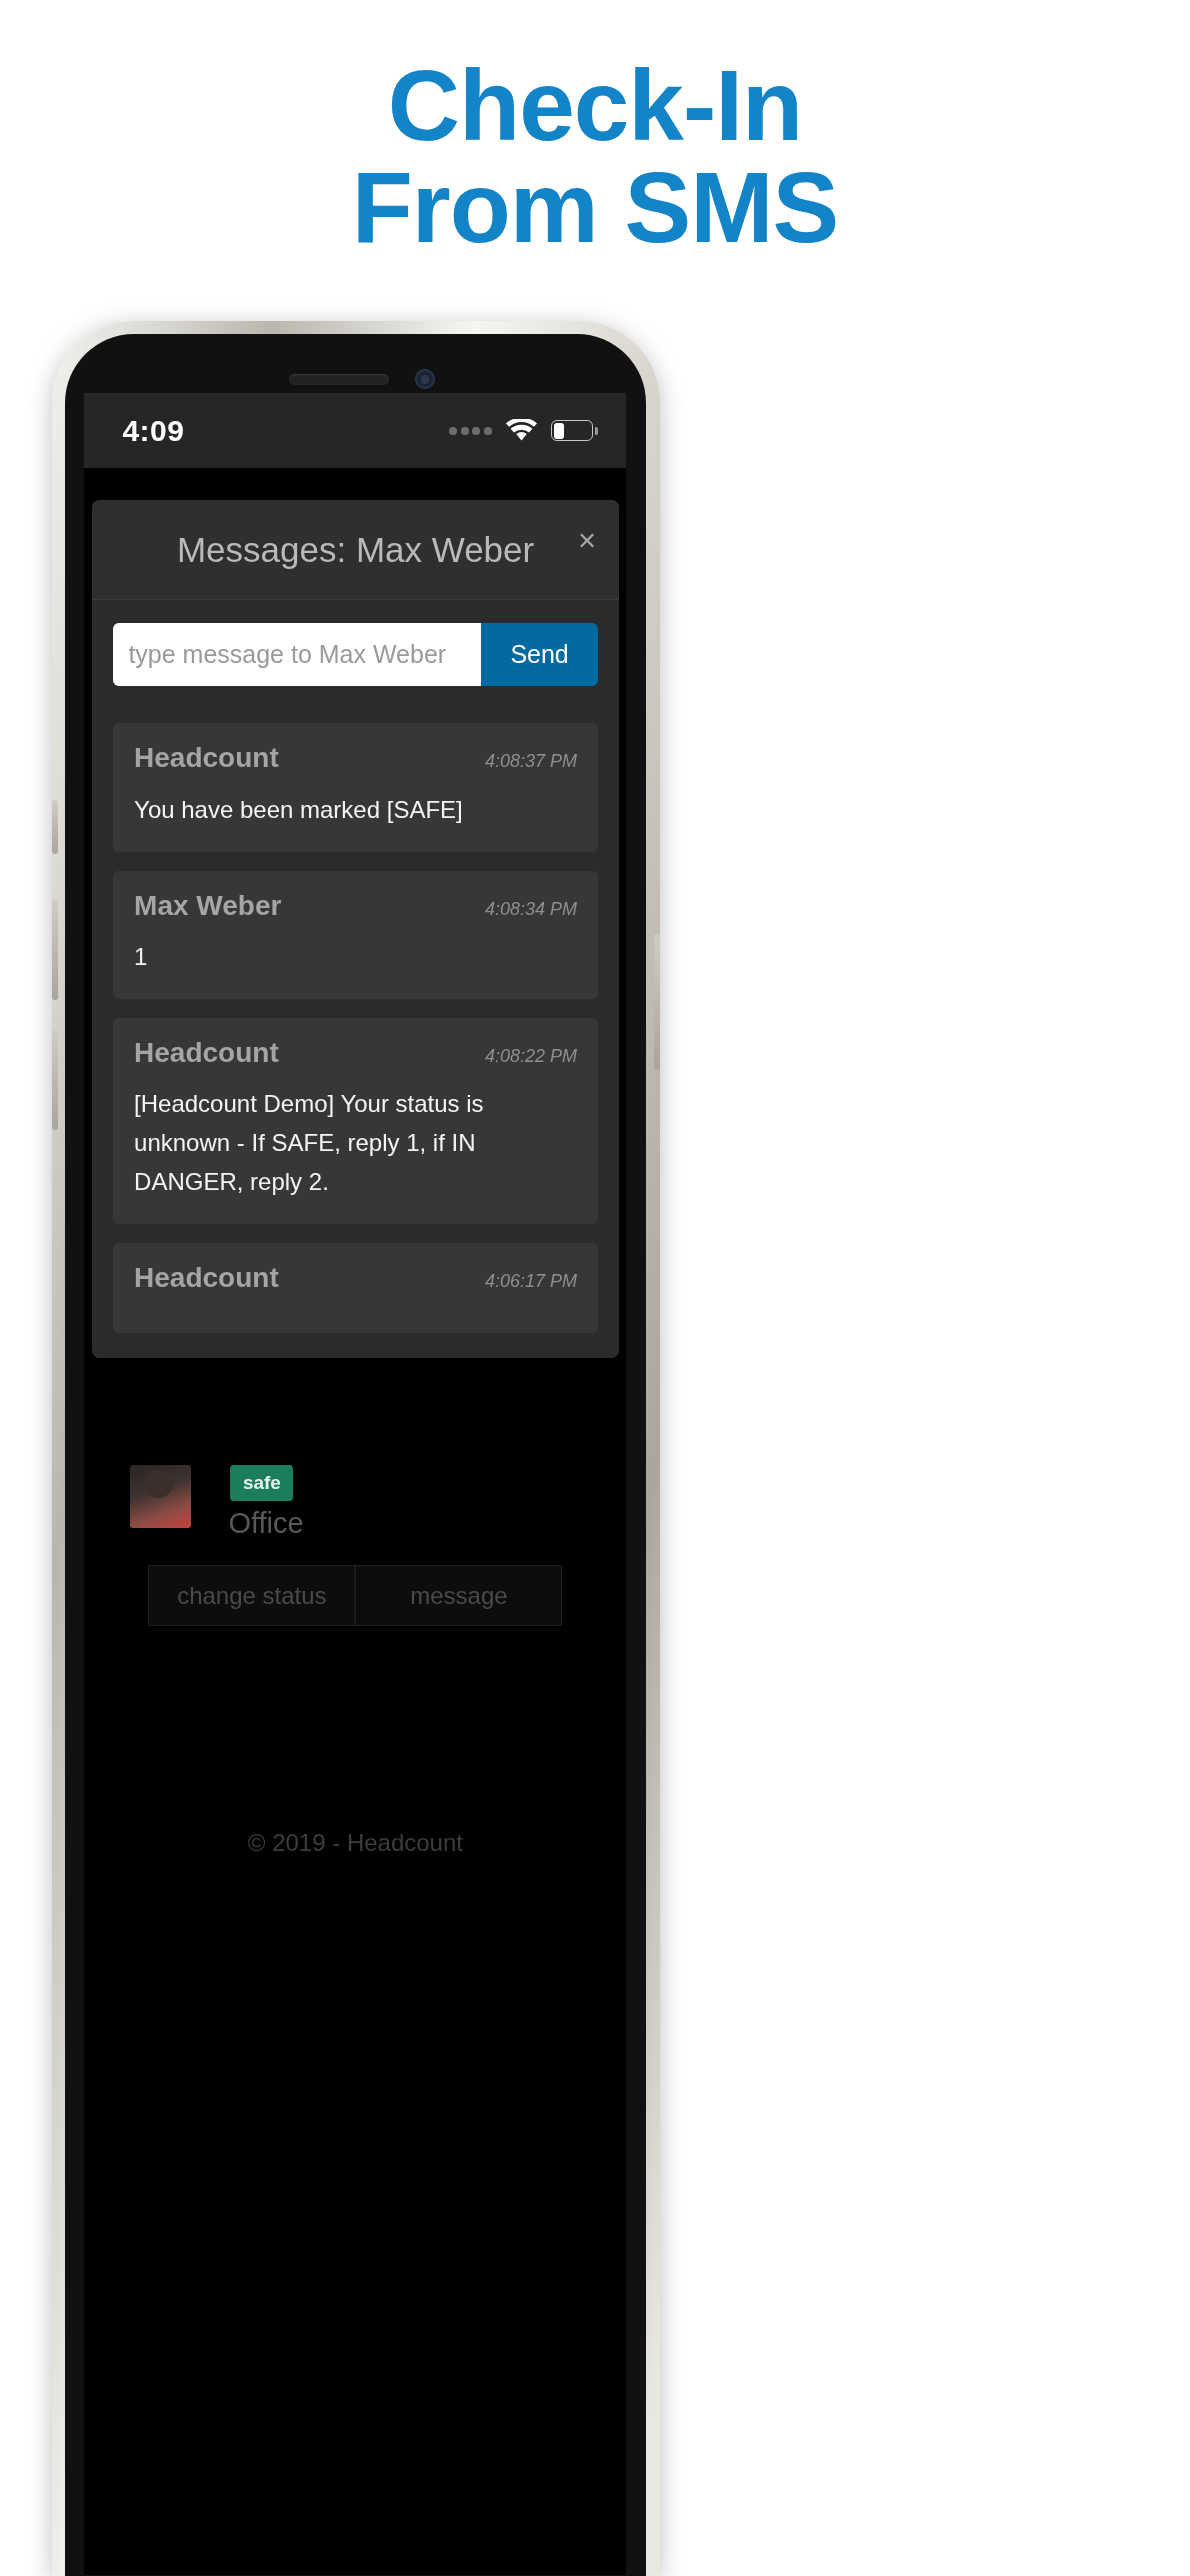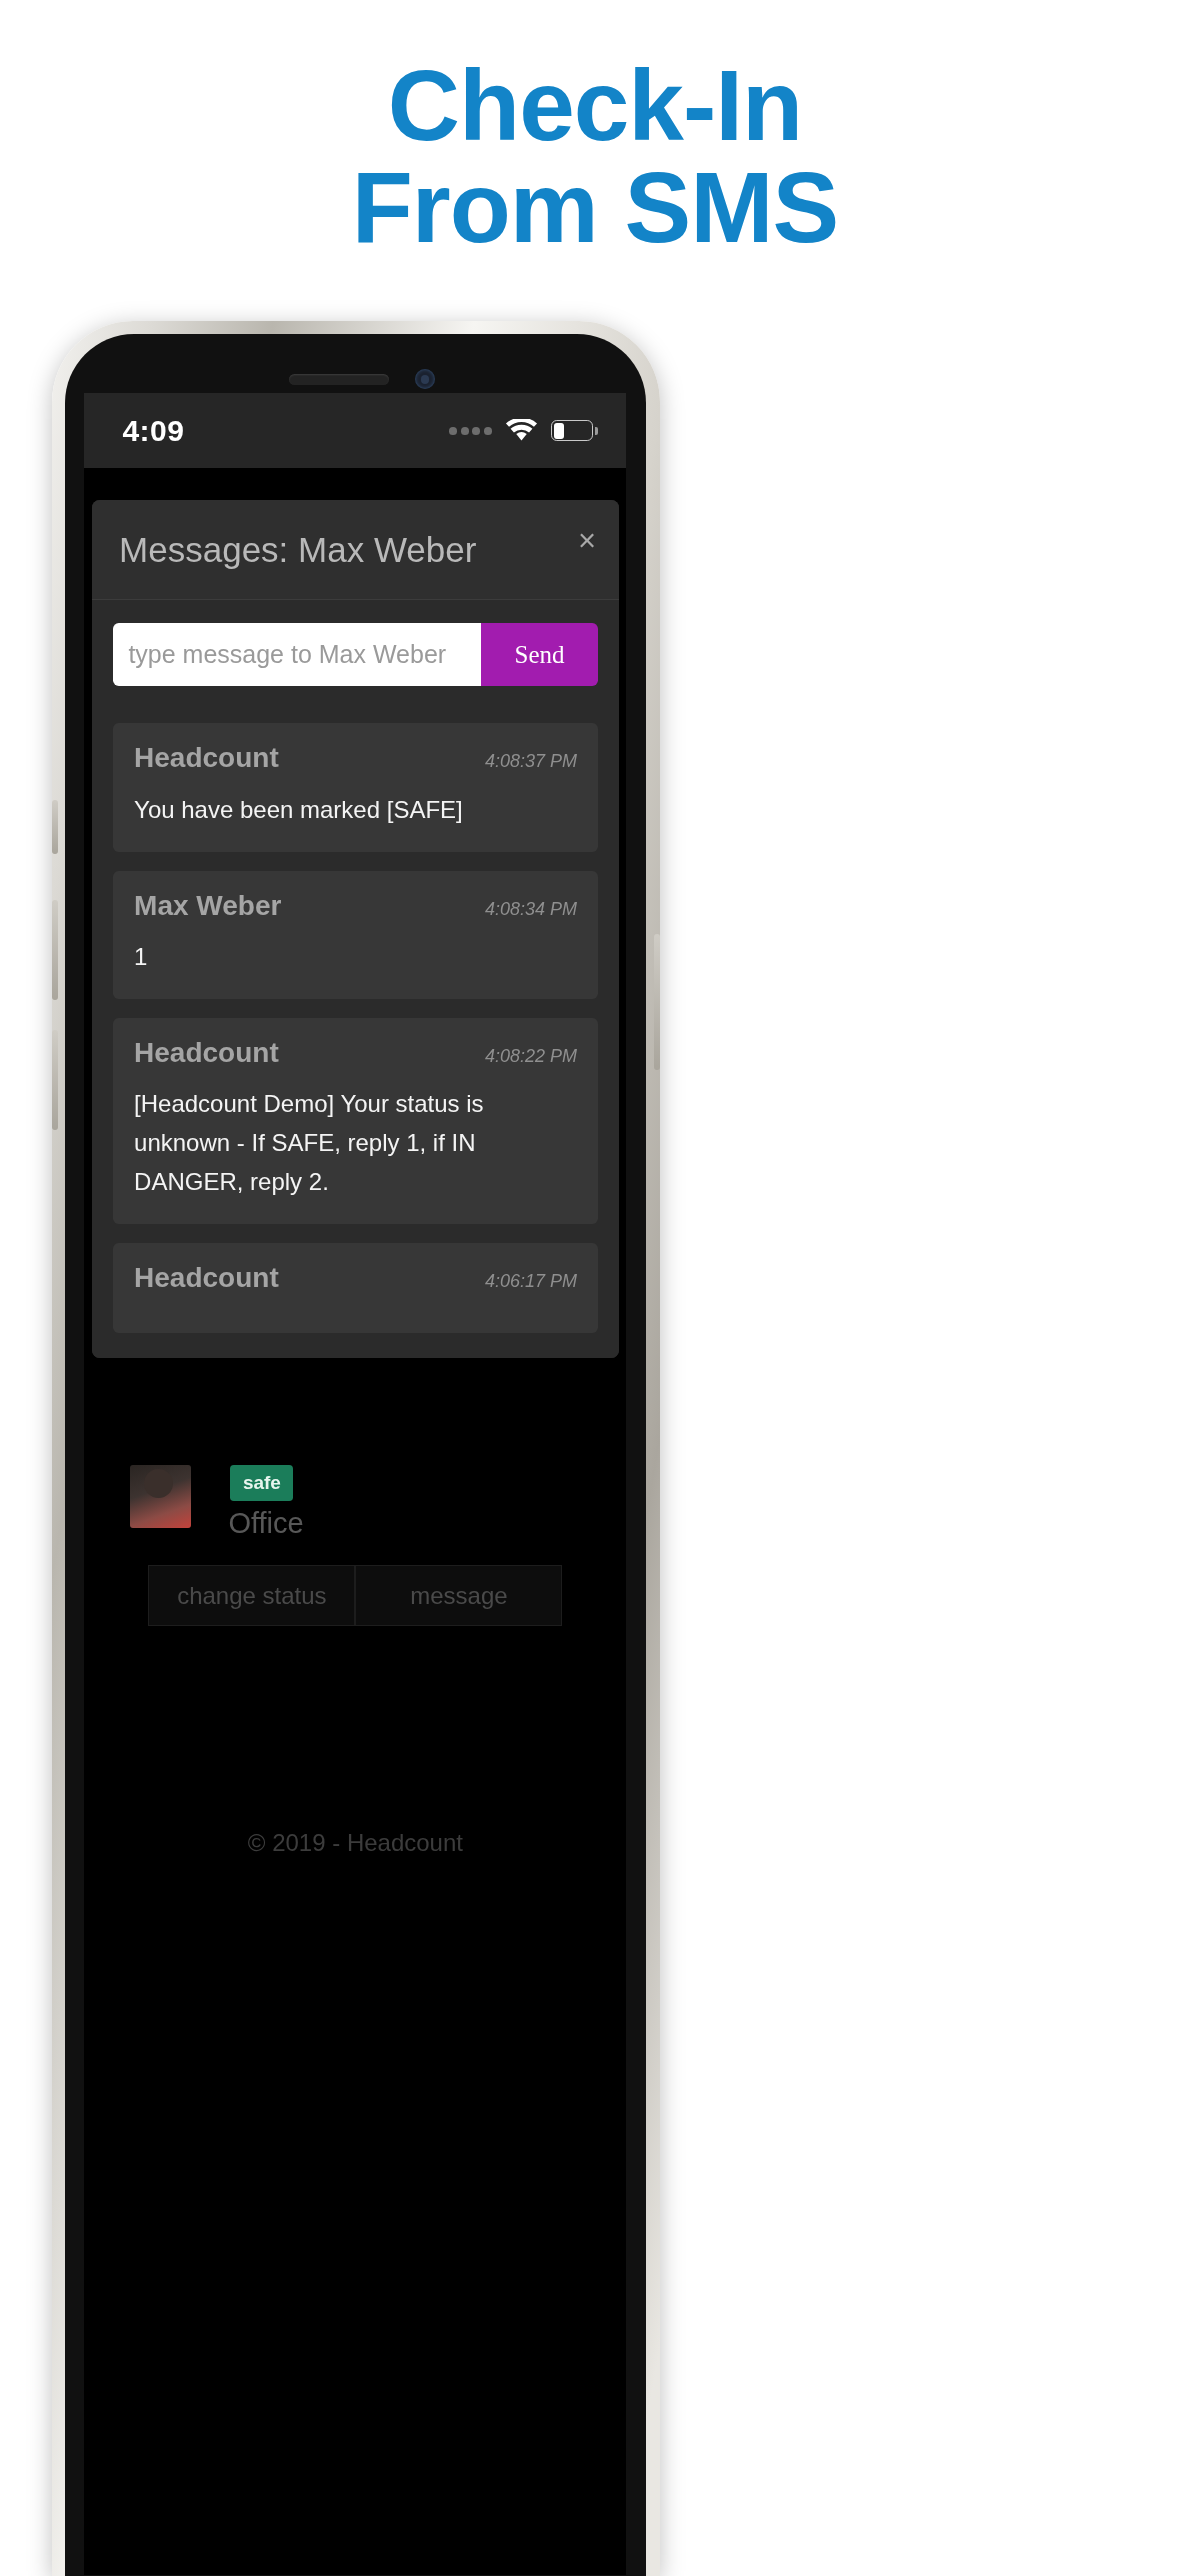--- a/index.html
+++ b/index.html
@@ -244,20 +244,21 @@
     box-shadow: 0 5.8px 29px rgba(0,0,0,0.6);
   }
   .modal-header {
     position: relative;
     height: 100px;
     background: #2f2f2f;
     border-bottom: 1px solid #3c3c3c;
     display: flex;
     align-items: center;
     padding: 0 27px;
+    justify-content: center;
   }
   .modal-title {
     color: #b9b9b9;
     font-size: 35px;
     font-weight: normal;
   }
   .modal-close {
     position: absolute;
     right: 23px;
     top: 25px;
@@ -288,26 +289,26 @@
     outline: none;
     background: #ffffff;
     color: #3a3a3a;
     font-size: 25px;
     padding: 0 15.3px;
     font-family: "Liberation Sans", sans-serif;
   }
   .compose-input::placeholder { color: #9a9a9a; }
   .compose-send {
     width: 117px;
-    background: #a21caf;
+    background: #0369a1;
     color: #ffffff;
     border: none;
     font-size: 25px;
     cursor: pointer;
-    font-family: Liberation Serif, serif;
+    font-family: Liberation Sans, sans-serif;
   }
 
   .msg {
     background: #373737;
     border-radius: 5.8px;
     padding: 19px 21px 23px 21px;
     margin-bottom: 19px;
   }
   .msg:last-child { margin-bottom: 0; }
   .msg-head {

